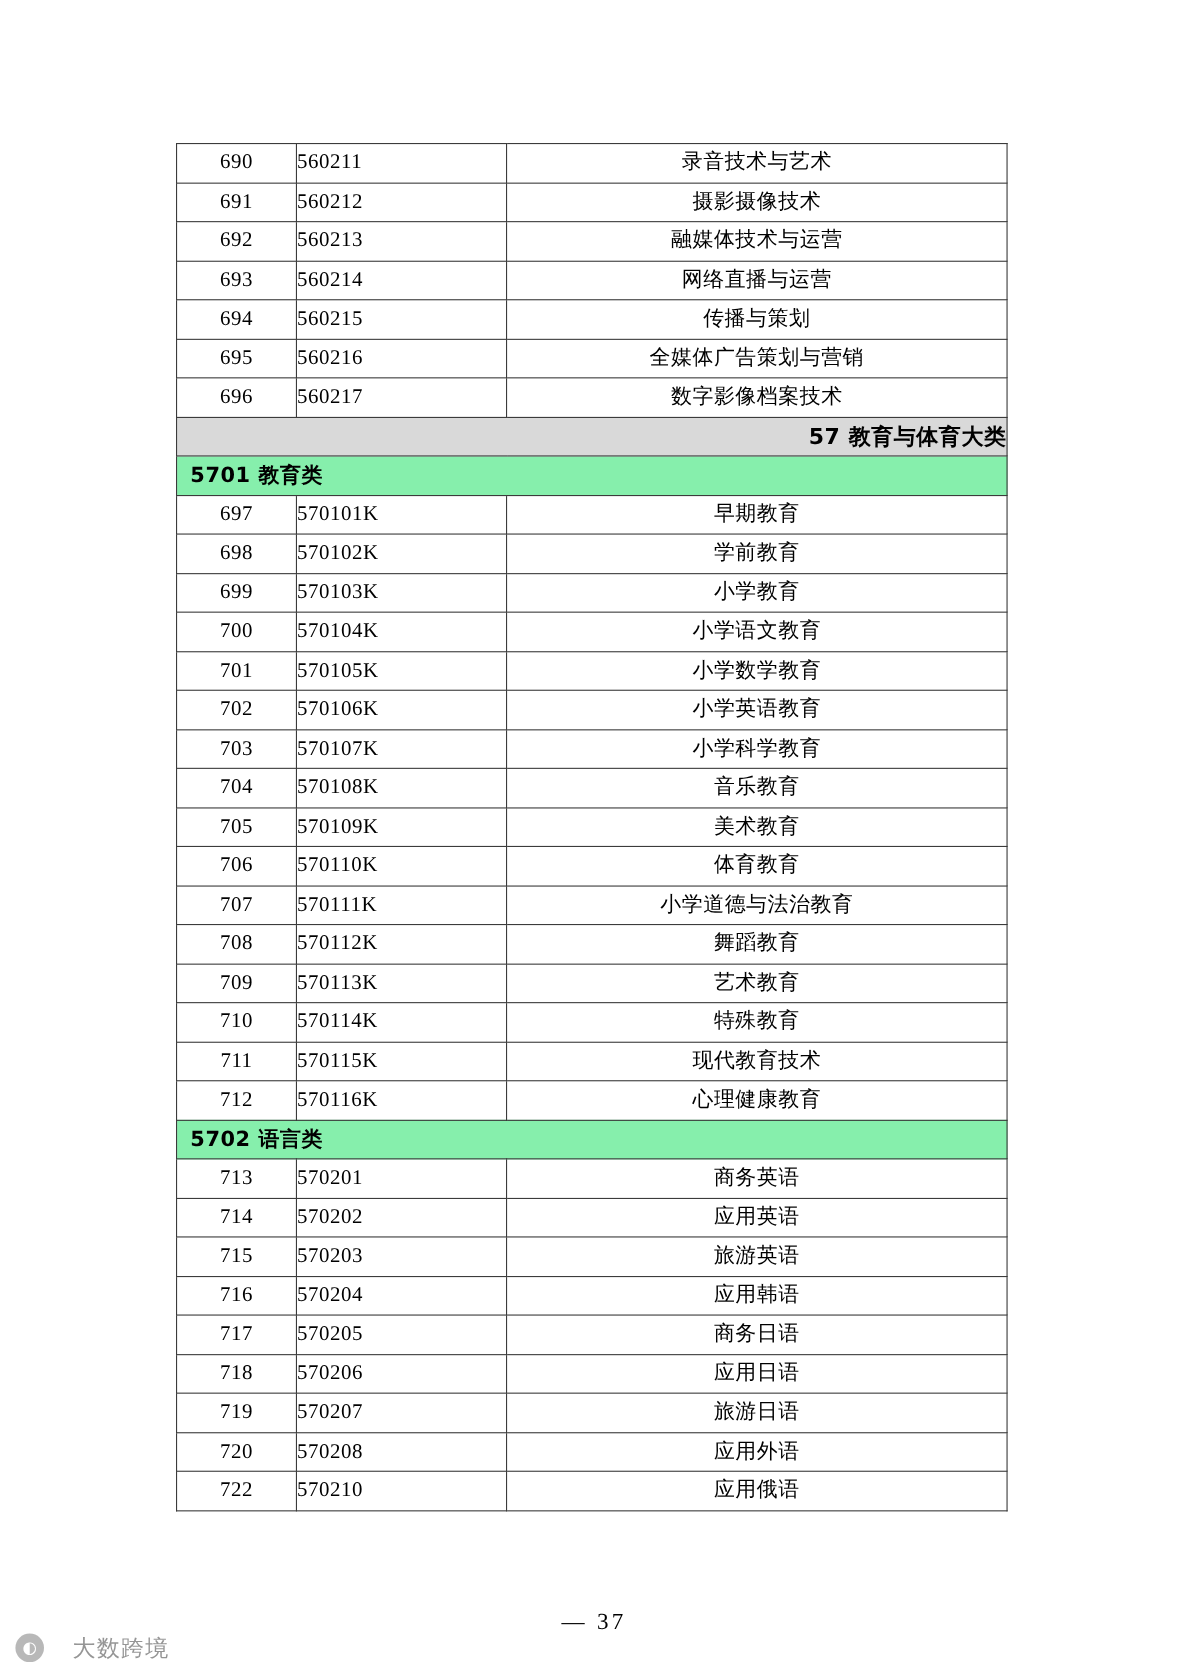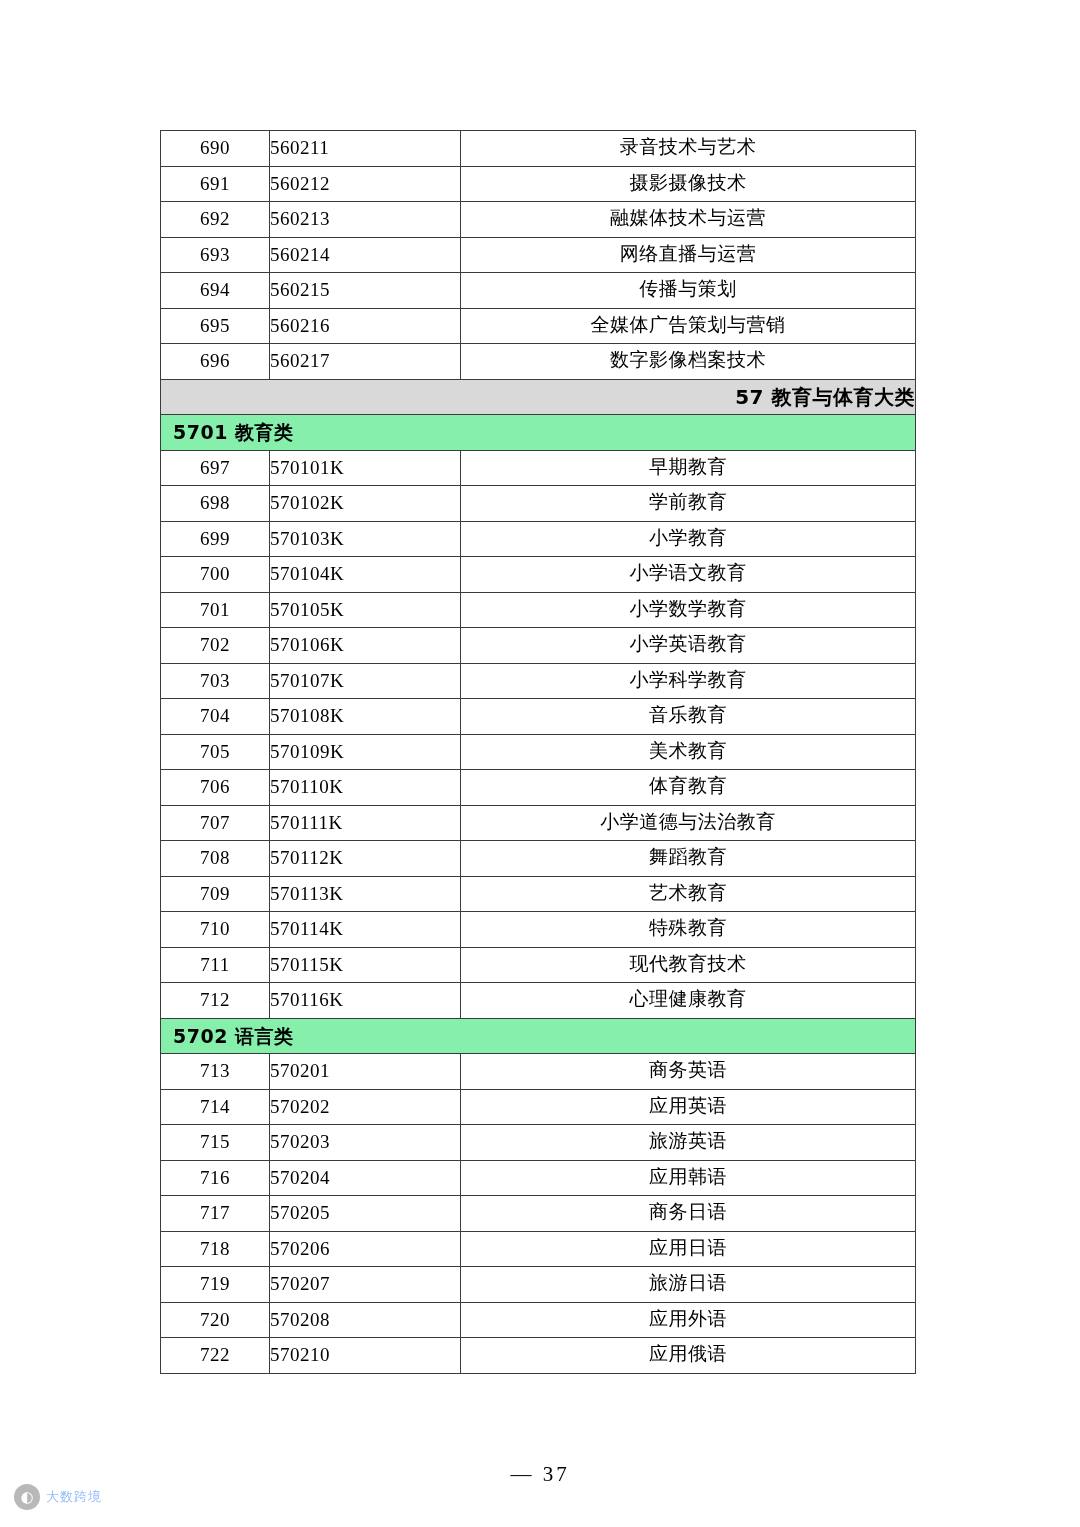--- a/index.html
+++ b/index.html
@@ -97,24 +97,25 @@
     height: 26px;
     border-radius: 50%;
     background: #7f7f7f;
     color: #ffffff;
     font-size: 15px;
     line-height: 26px;
     text-align: center;
     font-family: "DejaVu Sans", sans-serif;
   }
   .watermark .wm-text {
-    font-size: 13px;
-    color: #3b82f6;
+    font-size: 21px;
+    color: #404040;
     font-family: "DejaVu Sans", "Liberation Sans", sans-serif;
     letter-spacing: 1px;
+    margin-left: 20px;
   }
 </style>
 </head>
 <body>
 
 <div class="page">
 
   <table class="catalog">
     <tbody>
         <tr>

